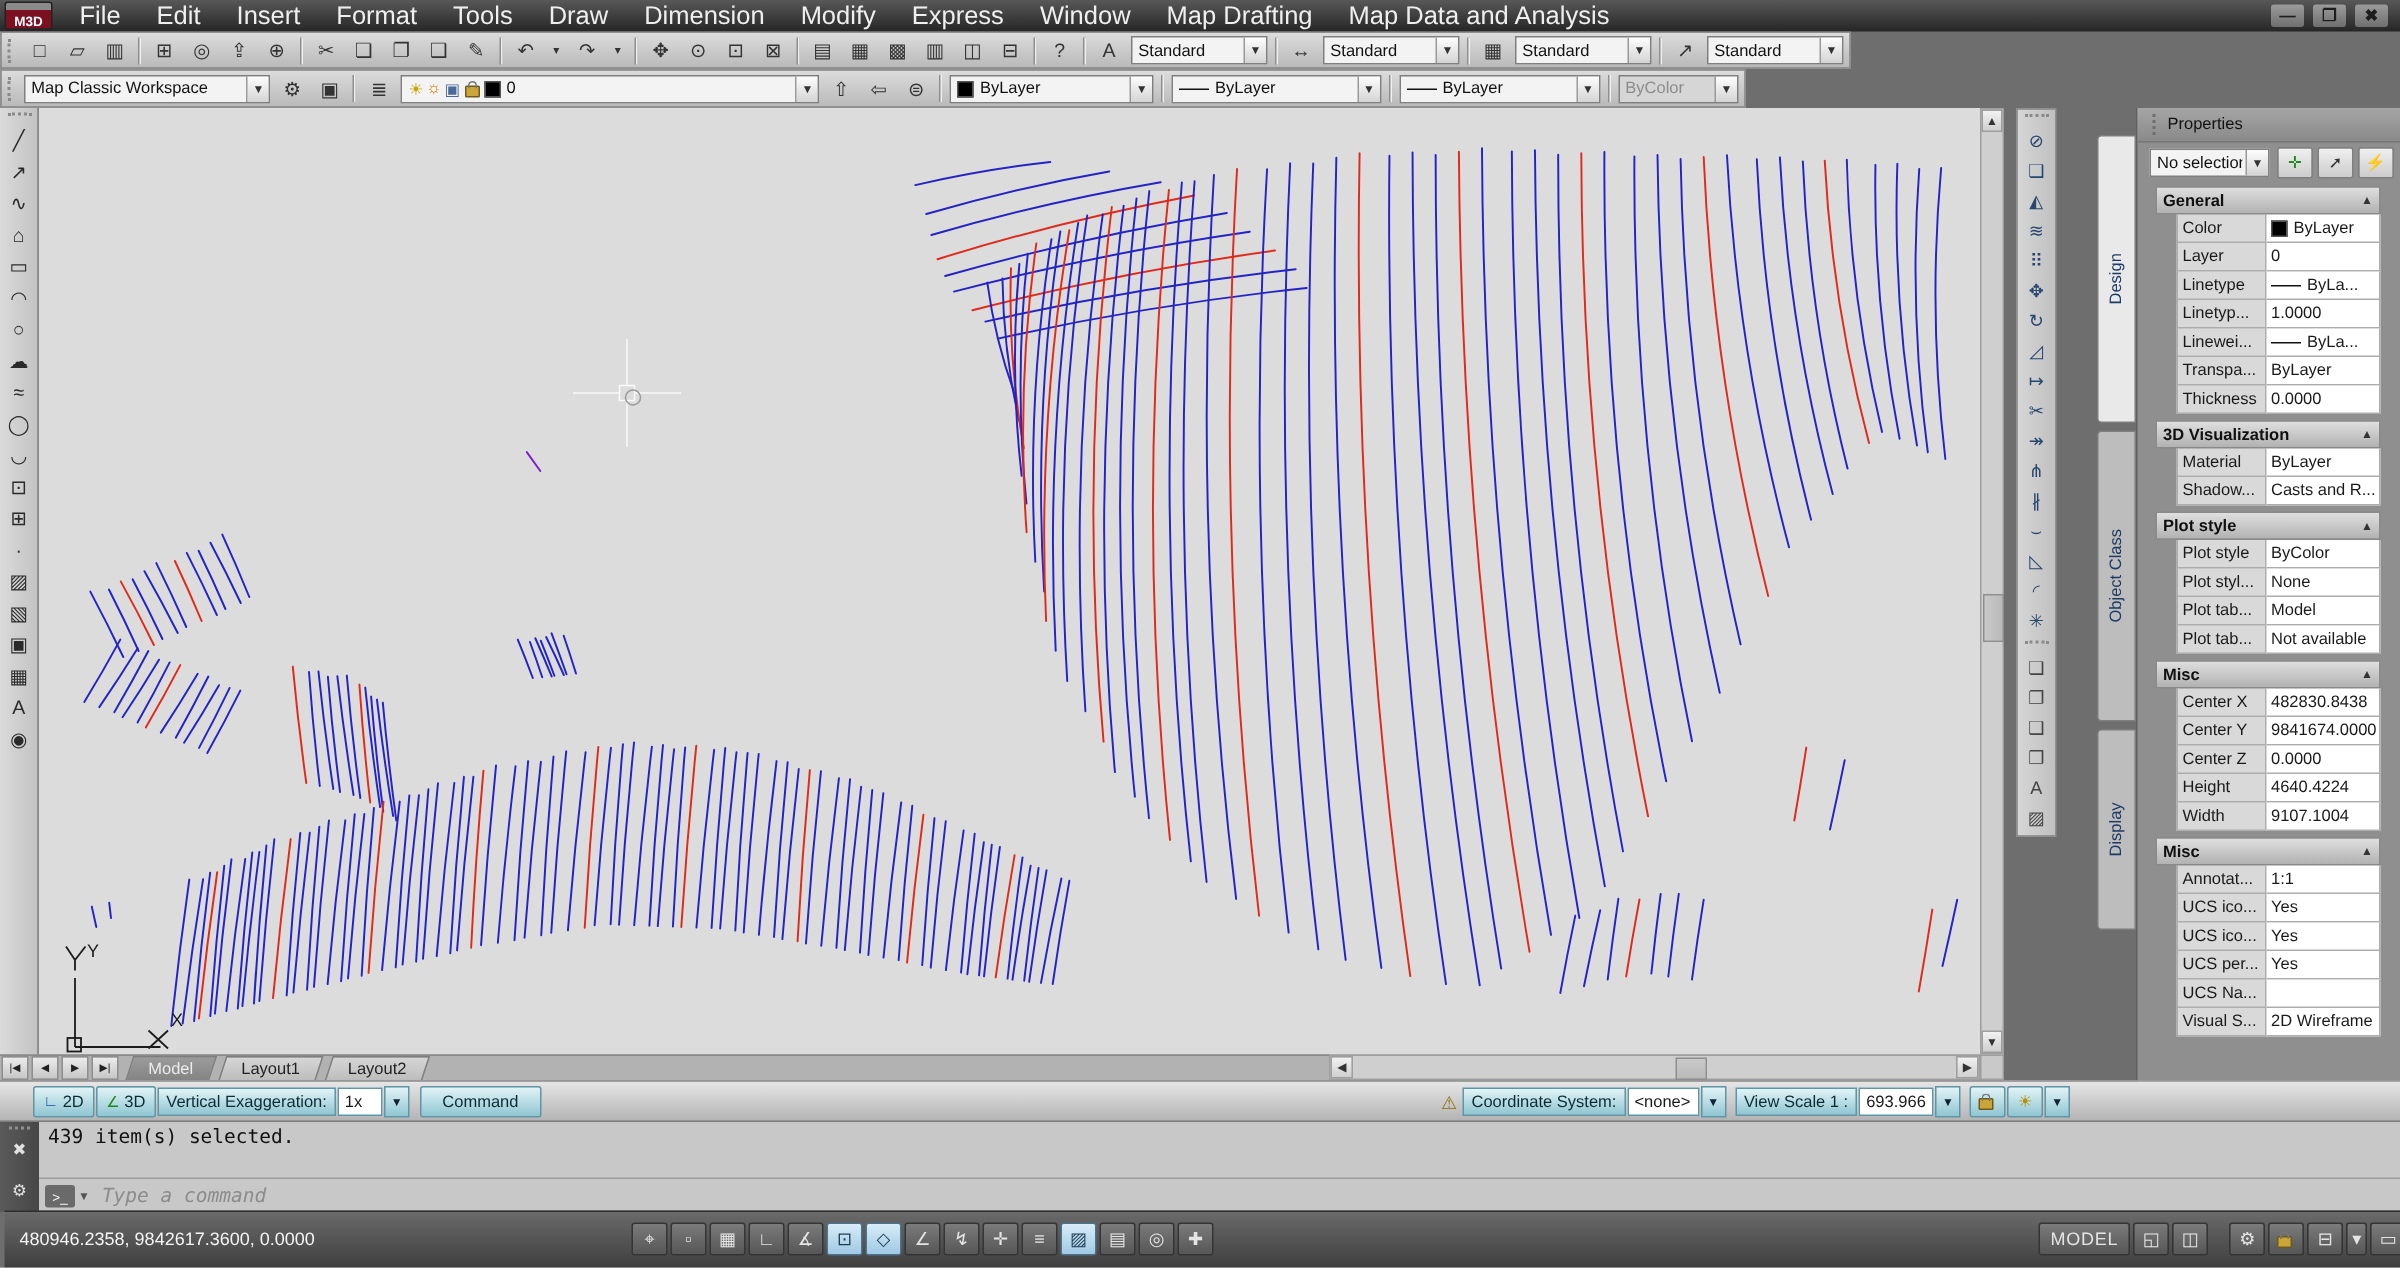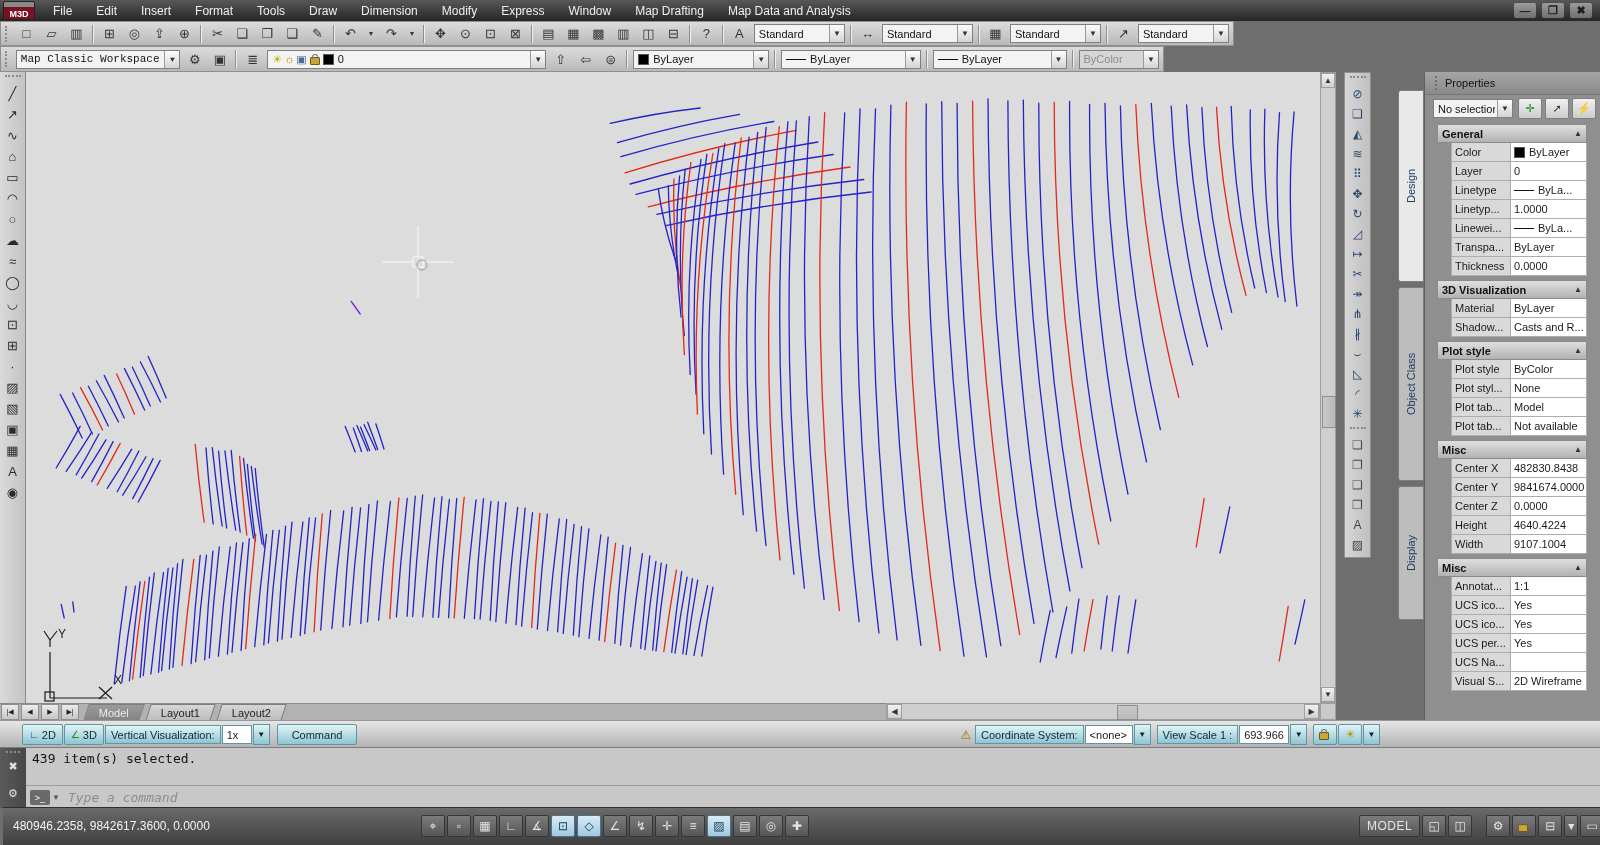--- a/index.html
+++ b/index.html
@@ -4,21 +4,21 @@
 <style>
   html,body{margin:0;padding:0}
   body{width:1600px;height:845px;position:relative;overflow:hidden;background:#6e6e6e;
        font-family:"Liberation Sans",sans-serif;font-size:11px;color:#1a1a1a;-webkit-font-smoothing:antialiased}
   
   #titlebar{position:absolute;left:0;top:0;width:1600px;height:21px;
     background:linear-gradient(#585858,#262626);display:flex;align-items:center;color:#efefef}
   #logo{width:30px;height:17px;margin:0 6px 0 3px;background:linear-gradient(#8a8a8a 0 28%,#7a1020 28%);
     color:#fff;font-size:9px;font-weight:bold;display:flex;align-items:flex-end;justify-content:center;border:1px solid #222;border-radius:2px}
   #menus{display:flex;height:100%;align-items:center}
-  .menu{padding:0 12px;font-size:12px;cursor:default}
+  .menu{padding:0 12px;font-size:17px;cursor:default}
   #wincontrols{margin-left:auto;display:flex;align-items:center;gap:6px;padding-right:8px}
   .winbtn{width:22px;height:15px;display:flex;align-items:center;justify-content:center;color:#1d1d1d;
     font-size:11px;font-weight:bold;background:linear-gradient(#9b9b9b,#6f6f6f);border-radius:2px}
   
   .toolrow{position:absolute;left:0;background:linear-gradient(#dcdcdc,#b9b9b9);
     border:1px solid #8f8f8f;display:flex;align-items:center;padding:0 2px;box-sizing:border-box}
   #row1{top:21px;height:25px;width:1234px}
   #row2{top:46px;height:26px;width:1164px}
   .tbtn{min-width:21px;height:20px;display:flex;align-items:center;justify-content:center;
     color:#333;font-size:13px;margin:0 1px;border:1px solid transparent;border-radius:2px}
@@ -210,21 +210,21 @@
     </div>
     <span class="sep"></span>
     <div class="tbtn">↗</div>
     <div class="combo" style="width: 92px;">
       <span class="val">Standard</span>
       <span class="arr">▼</span>
     </div>
   </div>
 <div id="row2" class="toolrow">
     <span class="vgrip"></span>
-    <div class="combo" style="width: 172px; font-family: Liberation Mono, monospace;">
+    <div class="combo" style="width: 172px;">
       <span class="val">Map Classic Workspace</span>
       <span class="arr">▼</span>
     </div>
     <div class="tbtn">⚙</div>
     <div class="tbtn">▣</div>
     <span class="sep"></span>
     <div class="tbtn">≣</div>
     <div class="combo" style="width: 292px;">
       <span class="lc-ico" style="color: rgb(202, 164, 0);">☀</span>
       <span class="lc-ico" style="color: rgb(208, 120, 0);">☼</span>
@@ -774,21 +774,21 @@
 <div id="vebar">
   <div class="veg" style="left:22px" id="veleft">
     <div class="veb">
         <span class="mini" style="color:#1a4ea8">∟</span>
         <span>2D</span>
       </div>
     <div class="veb">
         <span class="mini" style="color:#1a8a1a">∠</span>
         <span>3D</span>
       </div>
-    <div class="velbl">Vertical Visualization:</div>
+    <div class="velbl">Vertical Exaggeration:</div>
     <div class="vecombo" style="width:30px">1x</div>
     <div class="vearr">▼</div>
     <div class="veb" style="margin-left:6px;padding:0 14px">
         <span>Command</span>
       </div>
   </div>
   <div class="veg" style="left:958px" id="veright">
     <div class="warn">⚠</div>
     <div class="velbl">Coordinate System:</div>
     <div class="vecombo" style="width:48px">&lt;none&gt;</div>

